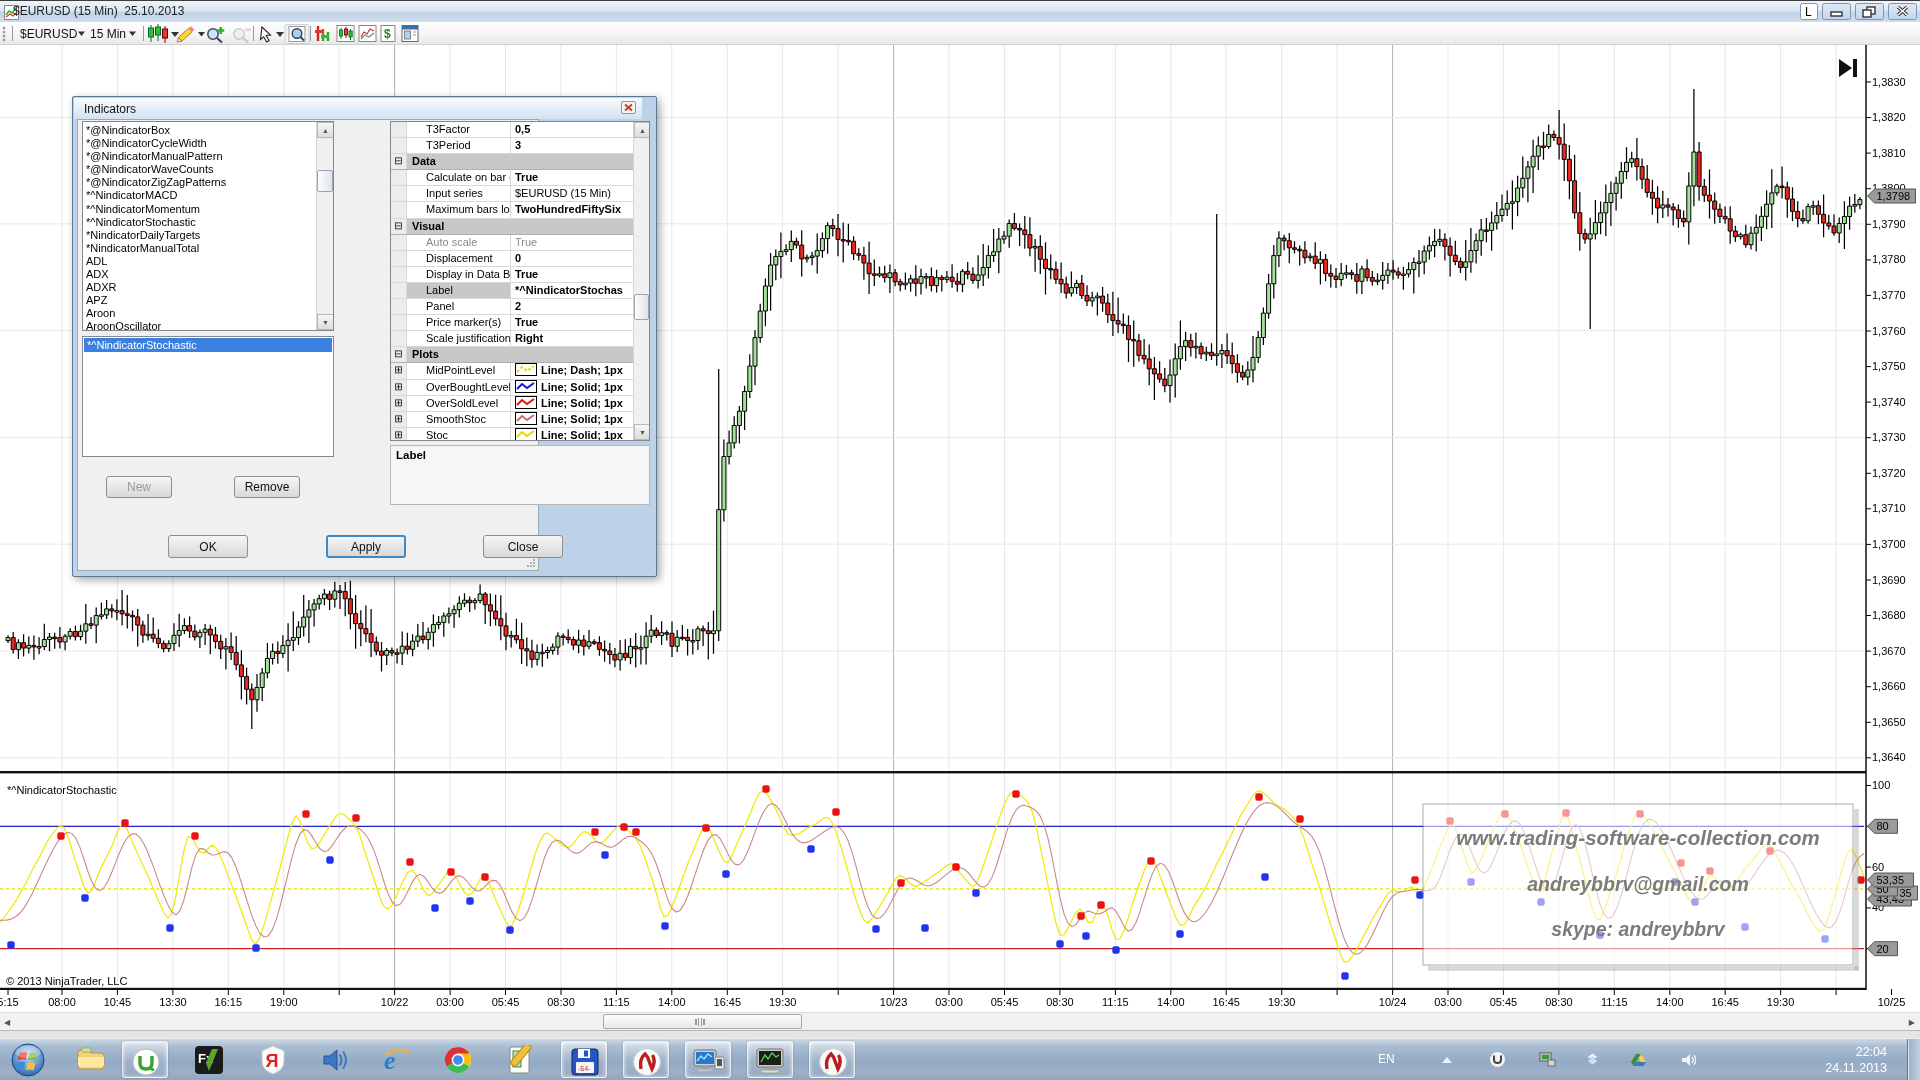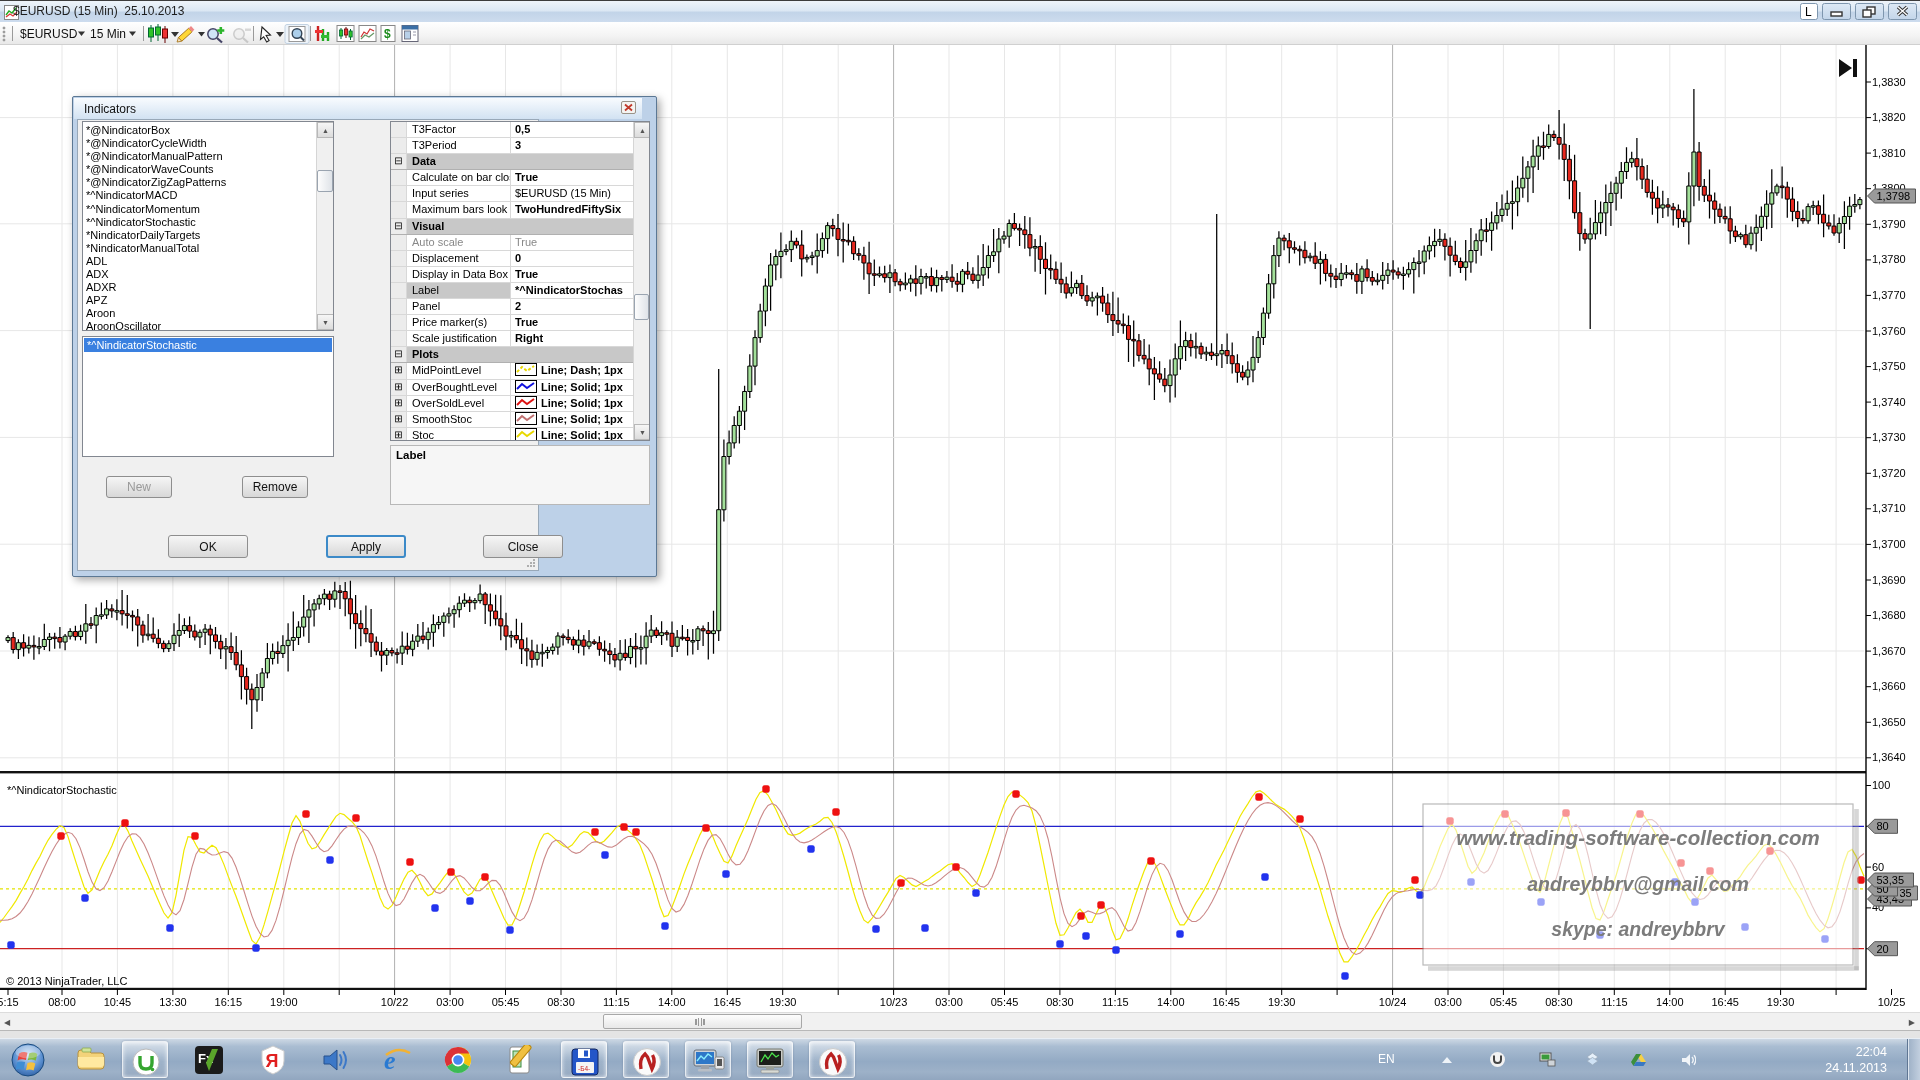--- a/index.html
+++ b/index.html
@@ -48,30 +48,30 @@
 #listbox {position:absolute;left:4px;top:1px;width:252px;height:210px;background:#fff;border:1px solid #828790;font-size:11px;overflow:hidden;padding:2px 0 0 3px}
 .li {height:13.1px;line-height:13px;white-space:nowrap}
 #lscroll {position:absolute;right:0;top:0;width:17px;height:208px;background:#f0f0f0;border-left:1px solid #d5d5d5}
 .sarr {width:17px;height:16px;background:linear-gradient(#f6f6f6,#dcdcdc);border:1px solid #b8b8b8;font-size:7px;color:#555;text-align:center;line-height:15px}
 #lthumb {position:absolute;left:0;top:48px;width:16px;height:22px;background:linear-gradient(90deg,#fdfdfd,#dfe3e8);border:1px solid #9aa4b0;border-radius:2px}
 #sel {position:absolute;left:4px;top:216px;width:252px;height:121px;background:#fff;border:1px solid #828790;font-size:11px}
 #selrow {height:14px;line-height:14px;background:#3a80e0;color:#fff;padding-left:3px;margin:1px}
 .wbtn {position:absolute;font-family:"Liberation Sans";font-size:12px;color:#111;
  background:linear-gradient(#f6f6f6,#e4e4e4 60%,#d8d8d8);border:1px solid #8e8e8e;border-radius:3px}
 #bnew {left:28px;top:356px;width:66px;height:22px;color:#9a9a9a}
-#brem {left:164px;top:356px;width:66px;height:22px}
+#brem {left:156px;top:356px;width:66px;height:22px}
 #bok {left:90px;top:415px;width:80px;height:23px}
 #bapply {left:248px;top:415px;width:80px;height:23px;border:2px solid #3c8ac8;}
 #bclose {left:405px;top:415px;width:80px;height:23px}
 #pgrid {position:absolute;left:312px;top:1px;width:260px;height:320px;background:#fff;border:1px solid #828790;font-size:11px;overflow:hidden}
 .pr {display:flex;height:16.1px;line-height:15px;border-bottom:1px solid #d8d8d8;white-space:nowrap}
 .pg {width:16px;background:#ececec;border-right:1px solid #d8d8d8;flex:none;text-align:center;font-size:9px;line-height:14px}
 .ph {background:#c8c8c8;border-bottom:1px solid #b0b0b0}
 .phn {font-weight:bold;padding-left:5px}
-.pn {width:104px;flex:none;padding-left:5px;border-right:1px solid #d8d8d8;overflow:hidden}
+.pn {width:104px;flex:none;padding-left:19px;border-right:1px solid #d8d8d8;overflow:hidden}
 .pv {flex:1;padding-left:4px;overflow:hidden}
 .pm {font-size:10px}
 #gscroll {position:absolute;right:0;top:0;width:16px;height:318px;background:#f0f0f0;border-left:1px solid #d5d5d5}
 #gthumb {position:absolute;left:0;top:172px;width:15px;height:26px;background:linear-gradient(90deg,#fdfdfd,#dfe3e8);border:1px solid #9aa4b0;border-radius:2px}
 #desc {position:absolute;left:312px;top:325px;width:260px;height:60px;background:#f6f6f6;border:1px solid #b8b8b8;font-size:11.5px;padding:3px 0 0 5px}
 #grip {position:absolute;right:2px;bottom:2px}
 </style></head><body>
 <svg id="chart" width="1920" height="1012" viewBox="0 0 1920 1012">
 <rect x="0" y="45" width="1920" height="967" fill="#fff"></rect>
 <line x1="62.0" y1="45" x2="62.0" y2="988" class="lg"></line>

